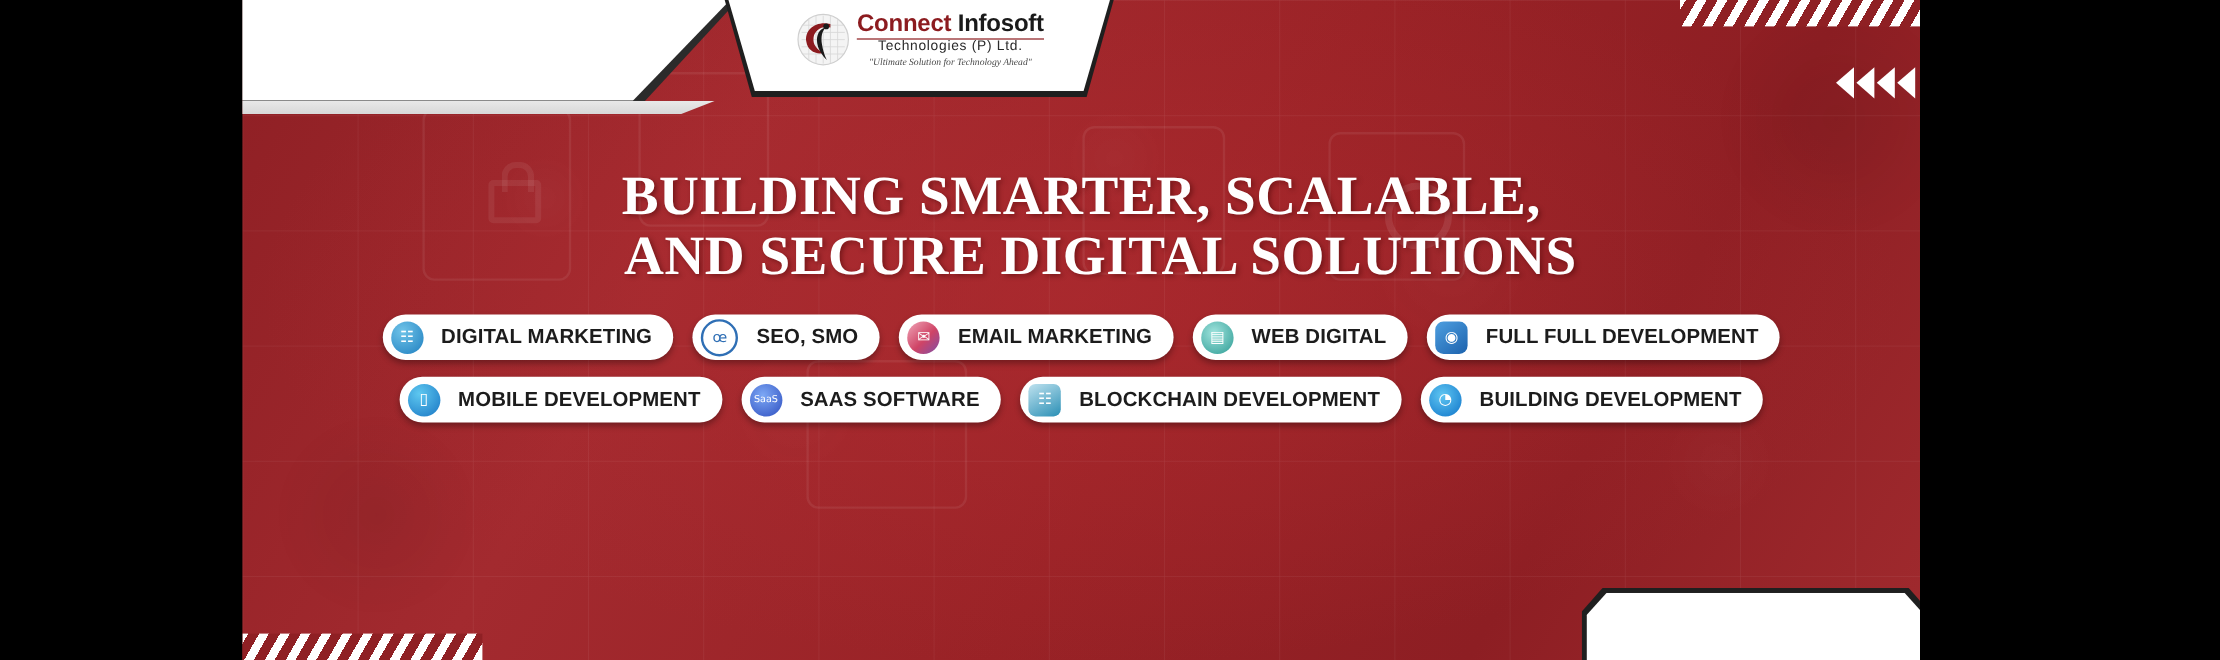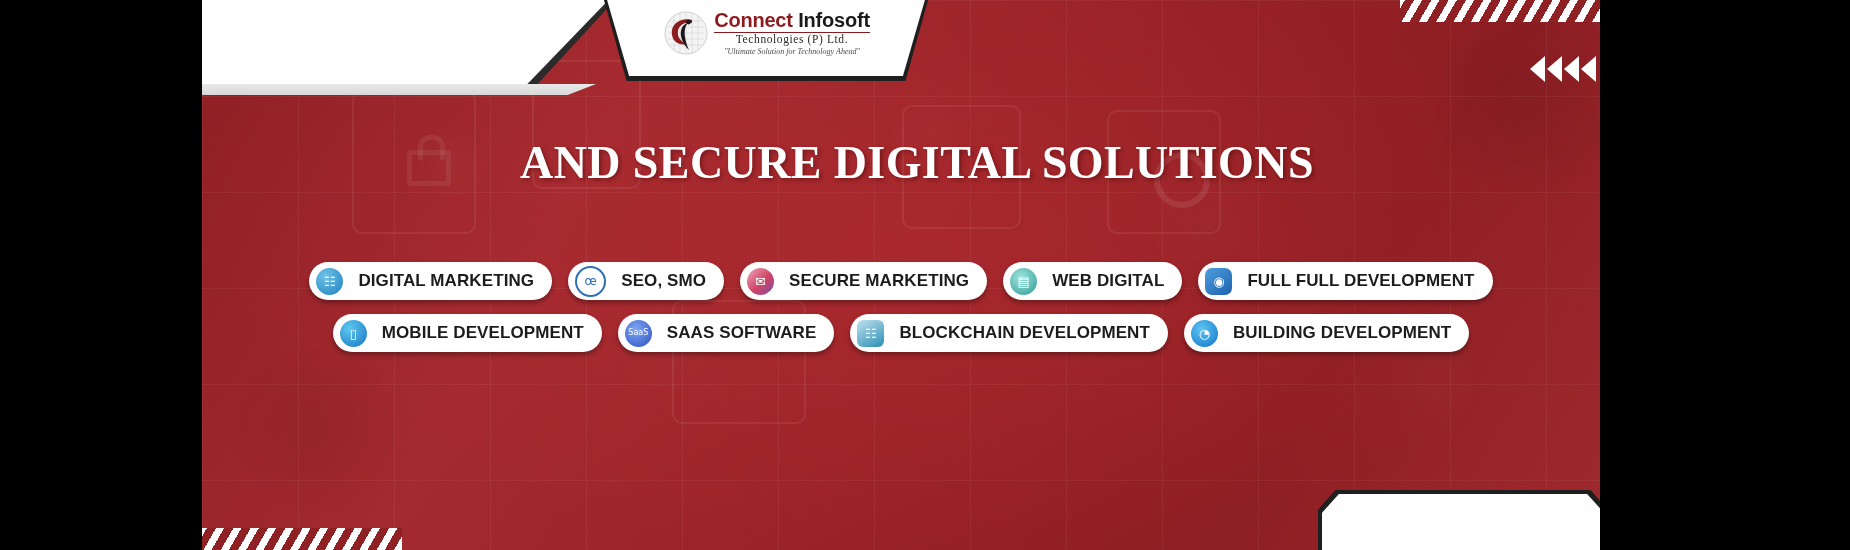--- a/index.html
+++ b/index.html
@@ -161,21 +161,21 @@
   .logo-name {
     font-family: "Liberation Sans", sans-serif;
     font-weight: bold;
     font-size: 20px;
     letter-spacing: -0.2px;
     white-space: nowrap;
   }
   .logo-name .c1 { color: #8c1b1f; }
   .logo-name .c2 { color: #1a1a1a; }
   .logo-sub {
-    font-family: Liberation Serif, serif;
+    font-family: Liberation Sans, sans-serif;
     font-size: 11.5px;
     color: #2a2a2a;
     letter-spacing: .6px;
     margin-top: 2px;
     border-top: 1.5px solid #8c1b1f;
     padding-top: 1px;
     white-space: nowrap;
     text-align: center;
   }
   .logo-tag {
@@ -384,36 +384,37 @@
       <i></i>
       <i></i>
       <i></i>
       <i></i>
     </div>
 
     <div class="br-panel-shadow"></div>
     <div class="br-panel"></div>
 
     <div class="headline">
+      <span class="l1">BUILDING SMARTER, SCALABLE,</span>
       <span class="l2">AND SECURE DIGITAL SOLUTIONS</span>
     </div>
 
     <div class="pills">
       <div class="pill-row">
         <div class="pill">
           <span class="pill-icon ic-dm">☷</span>
           <span class="pill-label">DIGITAL MARKETING</span>
         </div>
         <div class="pill">
           <span class="pill-icon ic-seo">œ</span>
           <span class="pill-label">SEO, SMO</span>
         </div>
         <div class="pill">
           <span class="pill-icon ic-mail">✉</span>
-          <span class="pill-label">SECURE MARKETING</span>
+          <span class="pill-label">EMAIL MARKETING</span>
         </div>
         <div class="pill">
           <span class="pill-icon ic-web">▤</span>
           <span class="pill-label">WEB DIGITAL</span>
         </div>
         <div class="pill">
           <span class="pill-icon ic-full">◉</span>
           <span class="pill-label">FULL FULL DEVELOPMENT</span>
         </div>
       </div>

